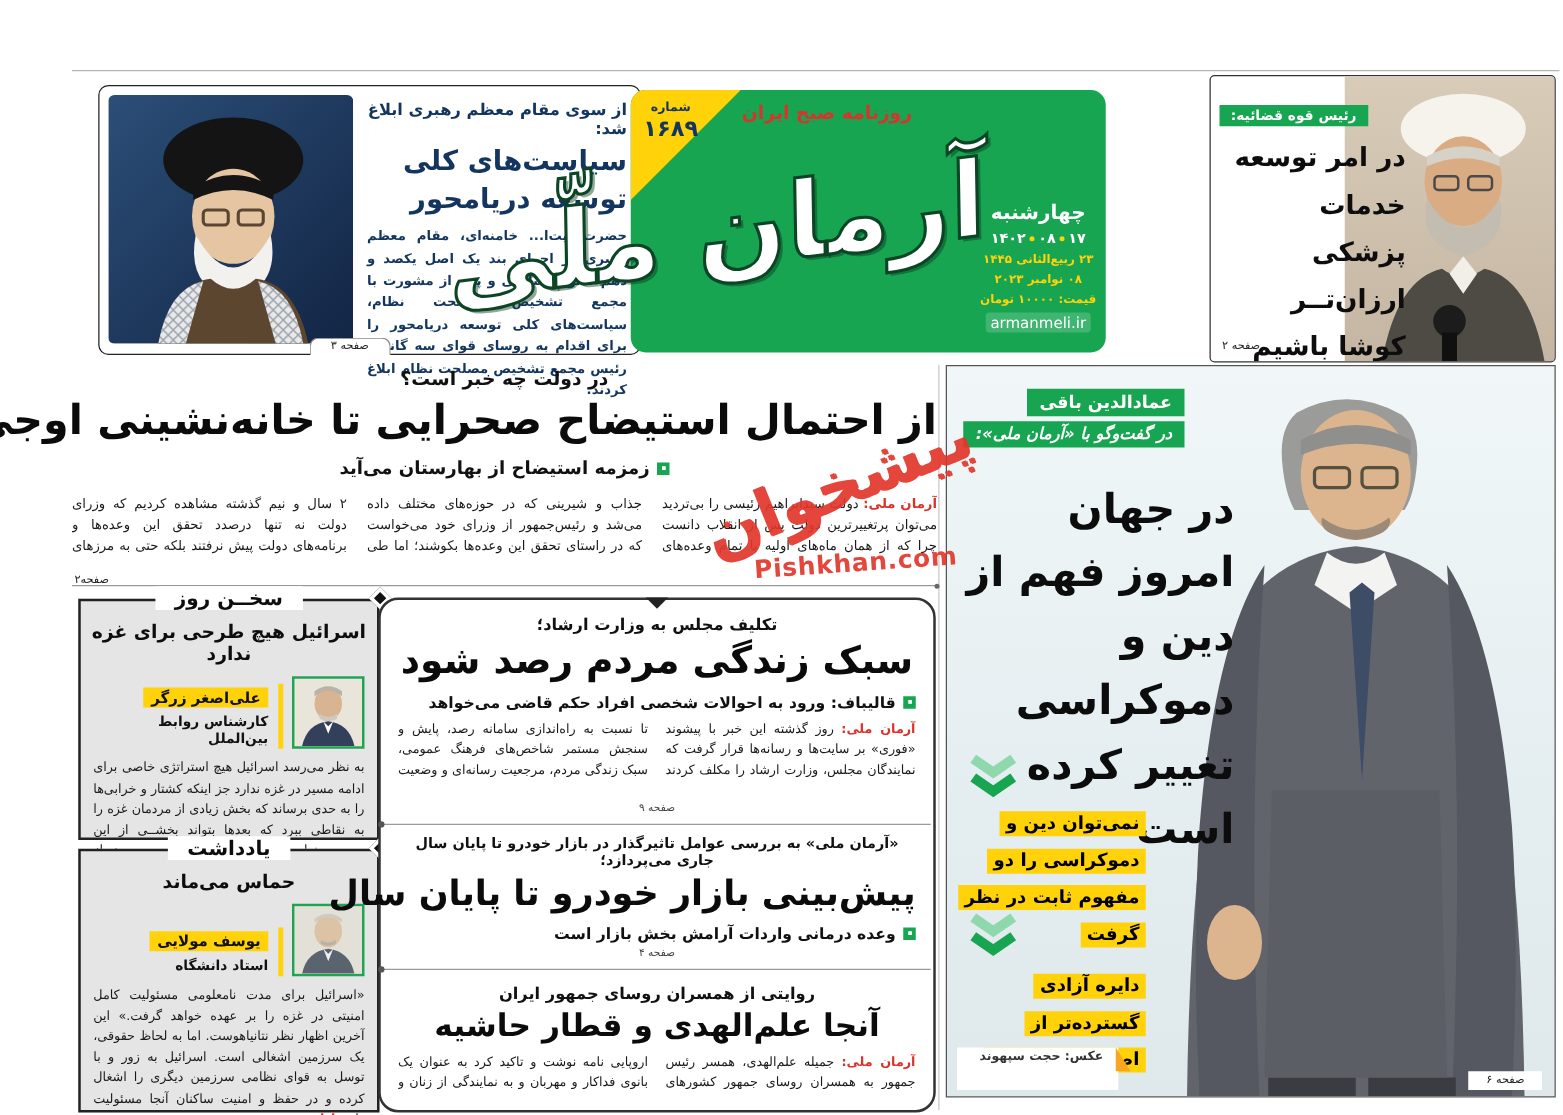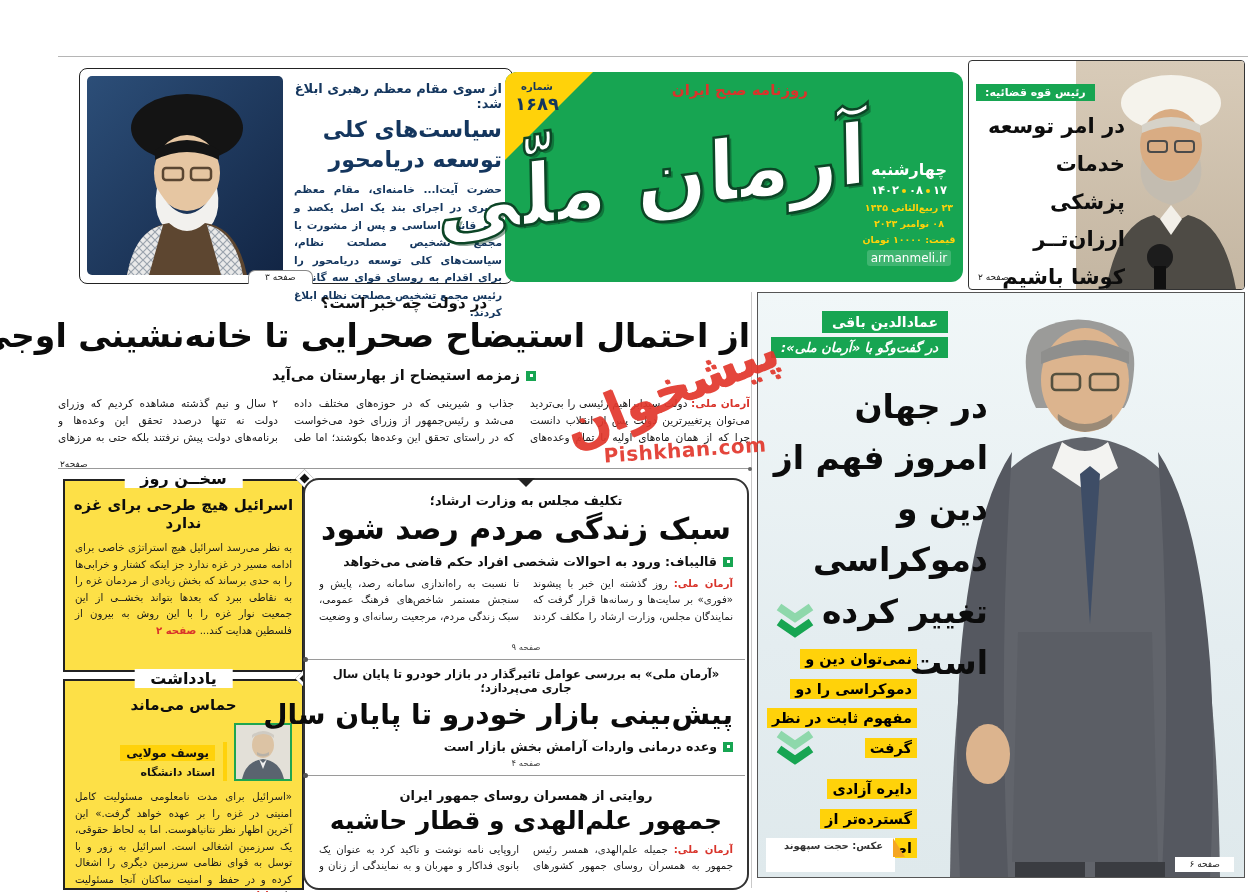--- a/index.html
+++ b/index.html
@@ -12,21 +12,21 @@
   .leader-box { position:absolute; left:63px; top:68px; width:434px; height:216px; border:1.5px solid #222; border-radius:8px; background:#fff;margin-left:16px; }
   .leader-photo { position:absolute; left:7px; top:7px; width:196px; height:199px; border-radius:5px; overflow:hidden; }
   .leader-text { position:absolute; right:10px; top:12px; left:214px; text-align:right; color:#14365e; }
   .leader-kicker { font-size:13px; font-weight:bold; }
   .leader-headline { font-size:22px; font-weight:bold; line-height:1.35; margin-top:4px; }
   .leader-body { font-size:10.6px; line-height:1.66; text-align:justify; margin-top:7px; font-weight:bold; }
   .page-tab { position:absolute; bottom:-1px; background:#fff; border:1px solid #888; border-bottom:none; border-radius:7px 7px 0 0; padding:1px 16px 2px; font-size:9px; color:#222; }
   .leader-box .page-tab { left:168px; }
 
   
-  .masthead { position:absolute; left:505px; top:72px; width:458px; height:210px; background:#17a552; border-radius:12px; }
+  .masthead { position:absolute; left:505px; top:72px; width:380px; height:210px; background:#17a552; border-radius:12px; }
   .issue-tri { position:absolute; top:0; left:0; width:0; height:0; border-top:88px solid #ffd20a; border-left:0; border-right:88px solid transparent; border-radius:12px 0 0 0; }
   .issue-txt { position:absolute; top:9px; left:10px; text-align:center; color:#14365e; line-height:1.2; }
   .issue-label { font-size:10px; font-weight:bold; display:block; }
   .issue-number { font-size:18px; font-weight:bold; display:block; }
   .tagline { position:absolute; top:9px; right:155px; color:#d9342b; font-weight:bold; font-size:15px; }
   .logo { position:absolute; top:52px; left:50px; right:95px; text-align:center; color:#fff; font-size:84px; font-weight:bold; transform:rotate(-7deg) skewX(-6deg); -webkit-text-stroke:2.5px #0c4526; text-shadow:3px 3px 0 rgba(8,60,30,.45); white-space:nowrap; }
   .dateblock { position:absolute; right:6px; top:88px; width:96px; text-align:center; }
   .weekday { color:#fff; font-weight:bold; font-size:16px; }
   .date-solar { color:#fff; font-size:11.5px; font-weight:bold; margin-top:4px; }
   .dot { display:inline-block; width:4px; height:4px; background:#ffd20a; border-radius:50%; margin:0 3px; vertical-align:middle; }
@@ -69,21 +69,21 @@
   .chev { position:absolute; left:16px; z-index:3; }
   .chev1 { top:310px; } .chev2 { top:437px; }
   .int-quote { position:absolute; left:13px; width:146px; z-index:3; font-size:14.5px; font-weight:bold; line-height:2.05; text-align:right; }
   .int-quote span { background:#ffd20a; padding:2px 5px; box-decoration-break:clone; -webkit-box-decoration-break:clone; }
   .q1 { top:352px; } .q2 { top:482px; }
   .credit-tab { position:absolute; bottom:5px; left:8px; background:#fff; padding:2px 12px 21px 18px; font-size:10px; font-weight:bold; color:#333; z-index:3; }
   .credit-tab::before { content:""; position:absolute; right:-10px; top:0; border-bottom:19px solid #f5a623; border-right:12px solid transparent; }
   .int-page { position:absolute; bottom:5px; right:10px; background:#fff; padding:2px 14px 3px; font-size:9px; color:#222; z-index:3; }
 
   
-  .side-box { position:absolute; left:63px; width:241px; border:2px solid #222; background:#fde047; }
+  .side-box { position:absolute; left:63px; width:241px; border:2px solid #222; background:#e5e5e5; }
   .sokhan { top:479px; height:193px; }
   .yaddasht { top:679px; height:211px; }
   .side-diamond { position:absolute; top:-9px; right:-9px; width:13px; height:13px; background:#111; border:3px solid #fff; transform:rotate(45deg); }
   .side-header { position:absolute; top:-12px; left:50%; transform:translateX(-50%); background:#fff; padding:0 16px; font-weight:bold; font-size:16px; color:#0d0d0d; white-space:nowrap; }
   .side-headline { margin-top:15px; text-align:center; font-weight:bold; font-size:15px; color:#0d0d0d; }
   .author-row { display:flex; justify-content:flex-start; margin:9px 10px 0; }
   .author-photo { width:58px; height:58px; border:2px solid #1fa551; overflow:hidden; flex:none; }
   .author-meta { border-right:4px solid #ffd20a; padding-right:8px; margin-right:7px; align-self:flex-end; padding-bottom:2px; }
   .author-name { display:inline-block; background:#ffd20a; font-size:12px; font-weight:bold; padding:1px 6px; color:#111; }
   .author-title { font-size:11px; font-weight:bold; margin-top:5px; color:#111; }
@@ -244,20 +244,36 @@
     </div>
     <div class="int-quote q2"><span>دایره آزادی گسترده‌تر از اصلاح‌طلبی است</span></div>
     <div class="credit-tab">عکس: حجت سپهوند</div>
     <div class="int-page">صفحه ۶</div>
   </div>
 
   <div class="side-box sokhan">
     <div class="side-diamond"></div>
     <div class="side-header">سخــن روز</div>
     <div class="side-headline">اسرائیل هیچ طرحی برای غزه ندارد</div>
+    <div class="author-row">
+      <div class="author-photo">
+        <svg width="54" height="54" viewBox="0 0 54 54">
+          <rect width="54" height="54" fill="#e9e5da"></rect>
+          <ellipse cx="27" cy="20" rx="11" ry="13" fill="#d9b492"></ellipse>
+          <path d="M16 14 q11 -9 22 0 l0 -4 q-11 -8 -22 0z" fill="#b9b2a6"></path>
+          <path d="M20 28 q7 5 14 0 l0 4 q-7 4 -14 0z" fill="#cfc8bc"></path>
+          <path d="M6 54 q4 -18 21 -20 q17 2 21 20z" fill="#32405c"></path>
+          <path d="M23 34 l4 4 l4 -4 l-4 10z" fill="#fff"></path>
+        </svg>
+      </div>
+      <div class="author-meta">
+        <span class="author-name">علی‌اصغر زرگر</span>
+        <div class="author-title">کارشناس روابط بین‌الملل</div>
+      </div>
+    </div>
     <div class="side-body"><span>به نظر می‌رسد اسرائیل هیچ استراتژی خاصی برای ادامه مسیر در غزه ندارد جز اینکه کشتار و خرابی‌ها را به حدی برساند که بخش زیادی از مردمان غزه را به نقاطی ببرد که بعدها بتواند بخشــی از این جمعیت نوار غزه را با این روش به بیرون از فلسطین هدایت کند...</span> <span class="redref">صفحه ۲</span></div>
   </div>
 
   <div class="side-box yaddasht">
     <div class="side-diamond"></div>
     <div class="side-header">یادداشت</div>
     <div class="side-headline">حماس می‌ماند</div>
     <div class="author-row">
       <div class="author-photo">
         <svg width="54" height="54" viewBox="0 0 54 54">
@@ -292,18 +308,18 @@
     <div class="c-art">
       <div class="c-kicker small">«آرمان ملی» به بررسی عوامل تاثیرگذار در بازار خودرو تا پایان سال جاری می‌پردازد؛</div>
       <div class="c-headline h2a">پیش‌بینی بازار خودرو تا پایان سال</div>
       <div class="c-subhead"><span class="gbullet"></span><span>وعده درمانی واردات آرامش بخش بازار است</span></div>
       <div class="c-page">صفحه ۴</div>
     </div>
     <div class="c-sep"></div>
 
     <div class="c-art pt6">
       <div class="c-kicker">روایتی از همسران روسای جمهور ایران</div>
-      <div class="c-headline h3a">جمهور علم‌الهدی و قطار حاشیه</div>
+      <div class="c-headline h3a">آنجا علم‌الهدی و قطار حاشیه</div>
       <div class="c-body b3"><span class="leadin">آرمان ملی:</span> <span>جمیله علم‌الهدی، همسر رئیس جمهور به همسران روسای جمهور کشورهای اروپایی نامه نوشت و تاکید کرد به عنوان یک بانوی فداکار و مهربان و به نمایندگی از زنان و مادران و دختران سرزمین خود، از همسرتان بخواهید کشتار کودکان و زنان بی‌پناه فلسطینی را محکوم کنند و برای برقراری صلح به اقدامات فوری و مؤثری دست بزنند.</span></div>
 
     </div>
   </div>
 </div>
 
 </body></html>

